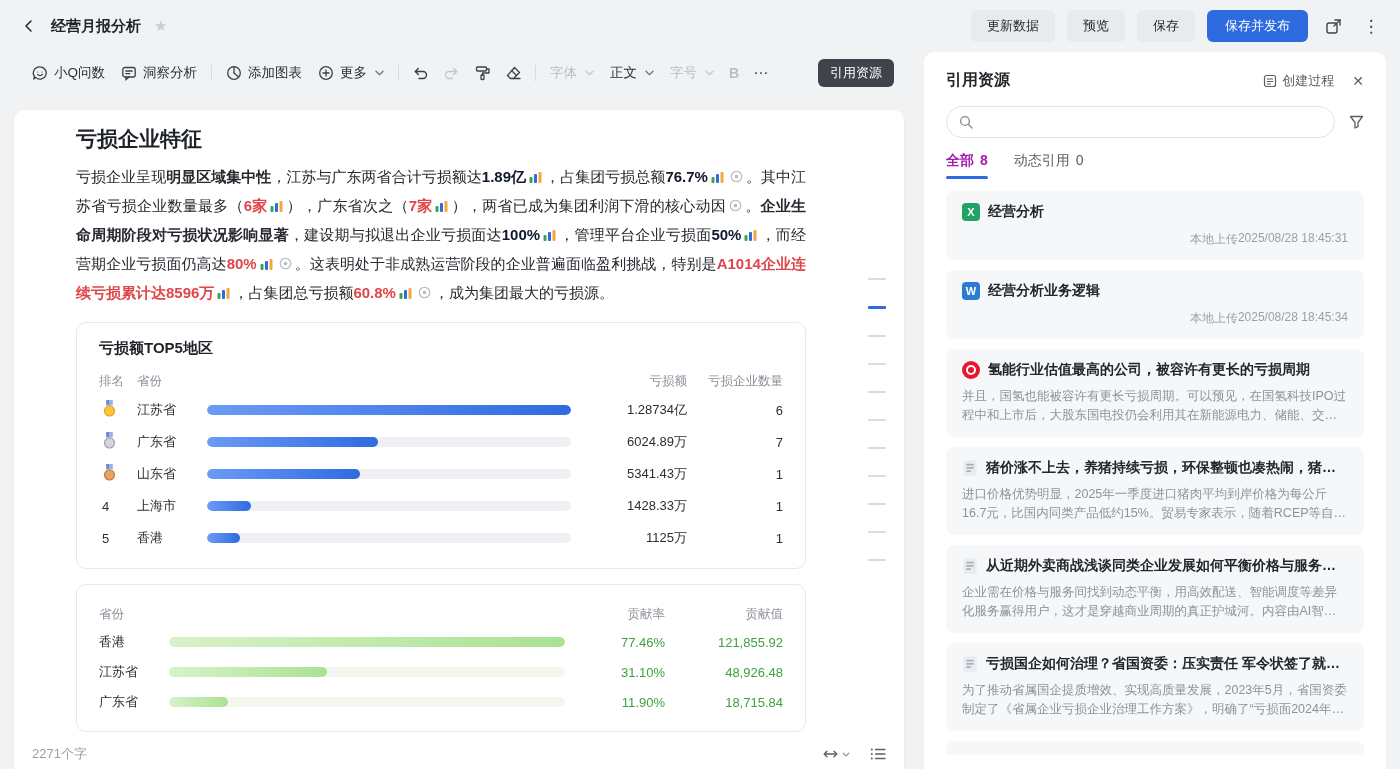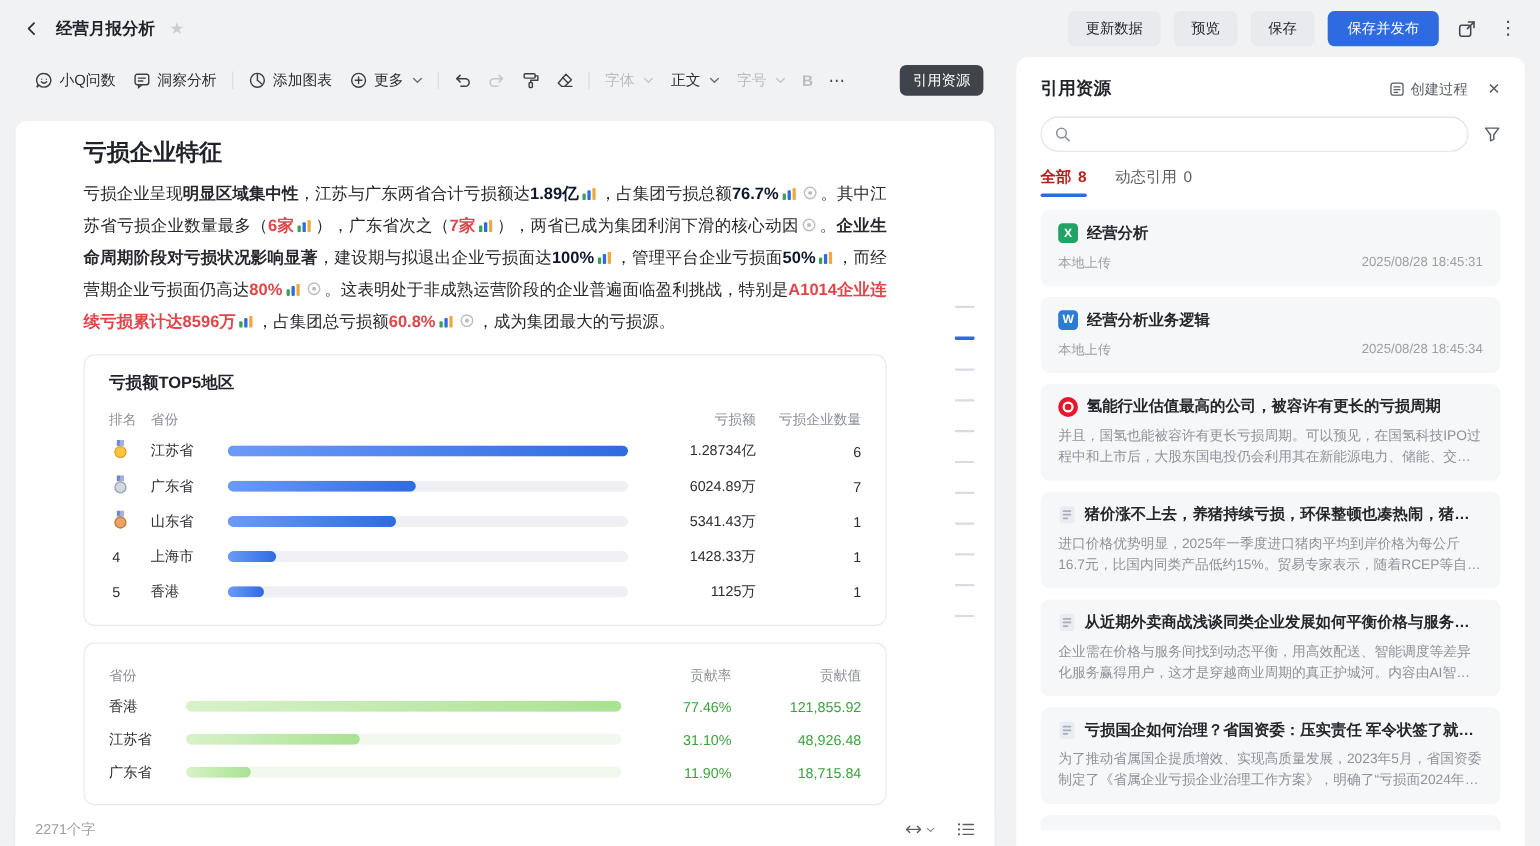--- a/index.html
+++ b/index.html
@@ -73,28 +73,28 @@
   .panel-head { display:flex; align-items:center; }
   .panel-title { font-size:16px; font-weight:bold; flex:1; }
   .process-link { display:flex; align-items:center; gap:5px; font-size:13px; color:#585e66; margin-right:18px; cursor:pointer; }
   .close-x { font-size:14px; color:#585e66; cursor:pointer; }
   .search-row { display:flex; align-items:center; gap:14px; margin-top:15px; }
   .search-box { flex:1; height:32px; border:1px solid #dfe2e7; border-radius:16px; display:flex; align-items:center; padding:0 12px; gap:8px; background:#fff; }
   .search-input { border:none; outline:none; flex:1; font-size:13px; font-family:inherit; background:transparent; color:#1f2329; }
   .filter-ic { display:flex; cursor:pointer; }
   .tabs { display:flex; gap:26px; margin-top:14px; font-size:14px; }
   .tab { padding-bottom:9px; color:#585e66; cursor:pointer; position:relative; display:flex; gap:6px; }
-  .tab.active { color:#b91c1c; font-weight:bold; }
+  .tab.active { color:#a21caf; font-weight:bold; }
   .tab.active::after { content:""; position:absolute; left:0; right:0; bottom:0; height:3px; border-radius:2px; background:#2e6be0; }
   .res-list { margin-top:12px; display:flex; flex-direction:column; gap:10px; }
   .res-item { background:#f6f7f9; border-radius:8px; padding:12px 16px; cursor:pointer; }
   .res-item.partial { height:14px; padding:0; border-radius:8px 8px 0 0; }
   .res-top { display:flex; align-items:center; gap:8px; min-width:0; }
   .res-title { font-size:14px; font-weight:bold; color:#23262b; white-space:nowrap; overflow:hidden; text-overflow:ellipsis; flex:1; }
-  .res-meta { display:flex; justify-content:space-between; margin-top:10px; font-size:12px; color:#9aa0a6; }
+  .res-meta { display:flex; justify-content:flex-end; margin-top:10px; font-size:12px; color:#9aa0a6; }
   .res-desc { margin-top:8px; font-size:12.5px; line-height:19px; color:#8d939b; display:-webkit-box; -webkit-line-clamp:2; -webkit-box-orient:vertical; overflow:hidden; }
   .badge-wrap { display:flex; flex:none; }
   .file-badge { width:18px; height:18px; border-radius:4px; display:flex; align-items:center; justify-content:center; color:#fff; font-size:11px; font-weight:bold; }
   .weibo-badge { width:18px; height:18px; border-radius:50%; background:#e6162d; position:relative; display:inline-block; }
   .weibo-badge::after { content:""; position:absolute; inset:4px; border:2px solid #fff; border-radius:50%; }
 </style>
 </head>
 <body>
 
 <div class="app">

